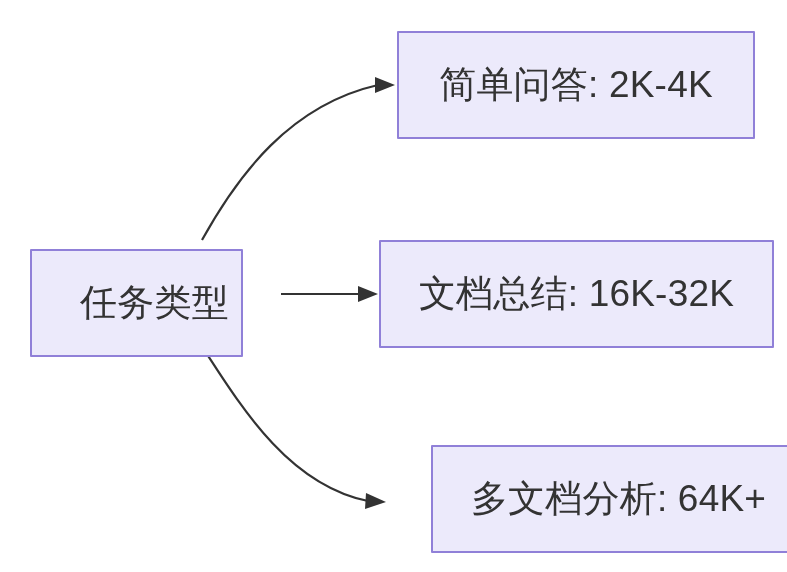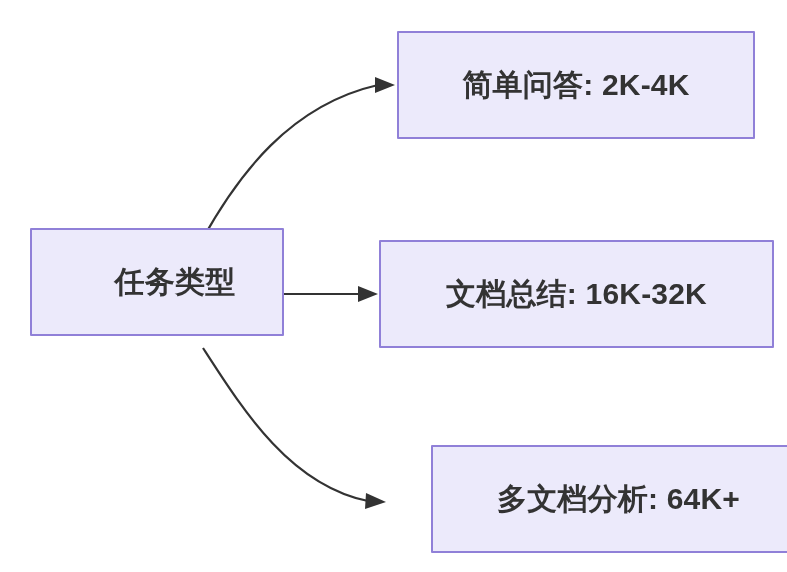--- a/index.html
+++ b/index.html
@@ -32,26 +32,25 @@
     background: #ECEAFB;
     border: 2px solid #9080D8;
     border-radius: 1px;
     display: flex;
     align-items: center;
     justify-content: center;
     z-index: 2;
   }
   .node-label {
     color: #333333;
-    font-size: 30px;
+    font-size: 37px;
     line-height: 1.15;
     letter-spacing: 0.2px;
     white-space: nowrap;
     text-align: right;
-    font-weight: bold;
   }
   .edge-path {
     fill: none;
     stroke: #333333;
     stroke-width: 2.2;
     stroke-linecap: butt;
   }
   .arrow-head {
     fill: #333333;
     stroke: none;
@@ -73,21 +72,21 @@
       <path class="edge-path" d="M 281,294 L 360,294"></path>
       <polygon class="arrow-head" points="378,294 358,286 358,302"></polygon>
     </g>
 
     <g>
       <path class="edge-path" d="M 203,348 C 243,410 290,485 368,501"></path>
       <polygon class="arrow-head" points="386,502 366,493 365,509"></polygon>
     </g>
   </svg>
 
-  <div class="node" style="left:30px; top:228px; width:254px; height:108px;padding-left:36px;">
+  <div class="node" style="left:30px; top:249px; width:213px; height:108px;padding-left:36px;">
     <span class="node-label">任务类型</span>
   </div>
 
   <div class="node" style="left:397px; top:31px; width:358px; height:108px;">
     <span class="node-label">简单问答: 2K-4K</span>
   </div>
 
   <div class="node" style="left:379px; top:240px; width:395px; height:108px;">
     <span class="node-label">文档总结: 16K-32K</span>
   </div>

